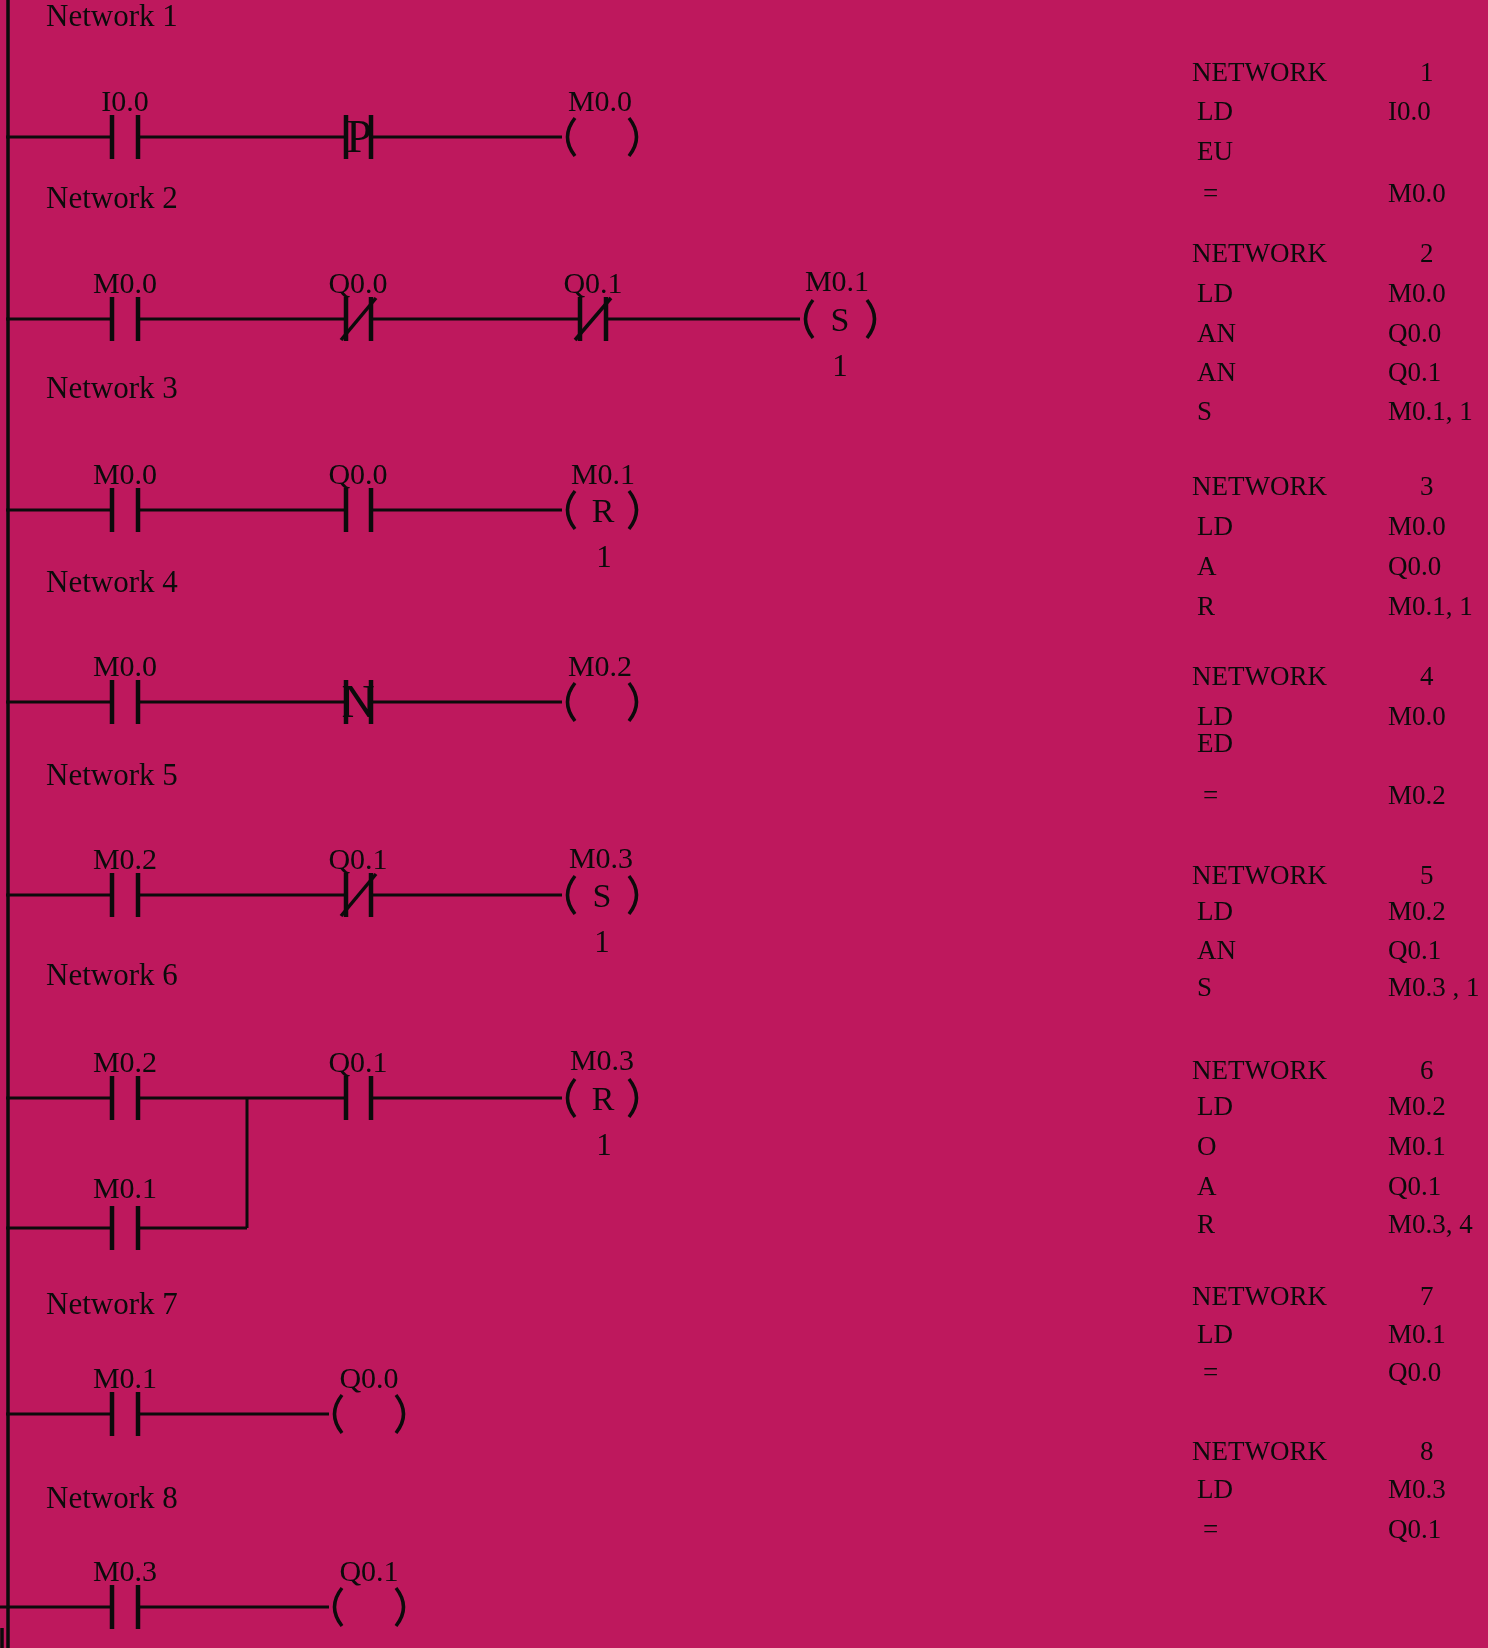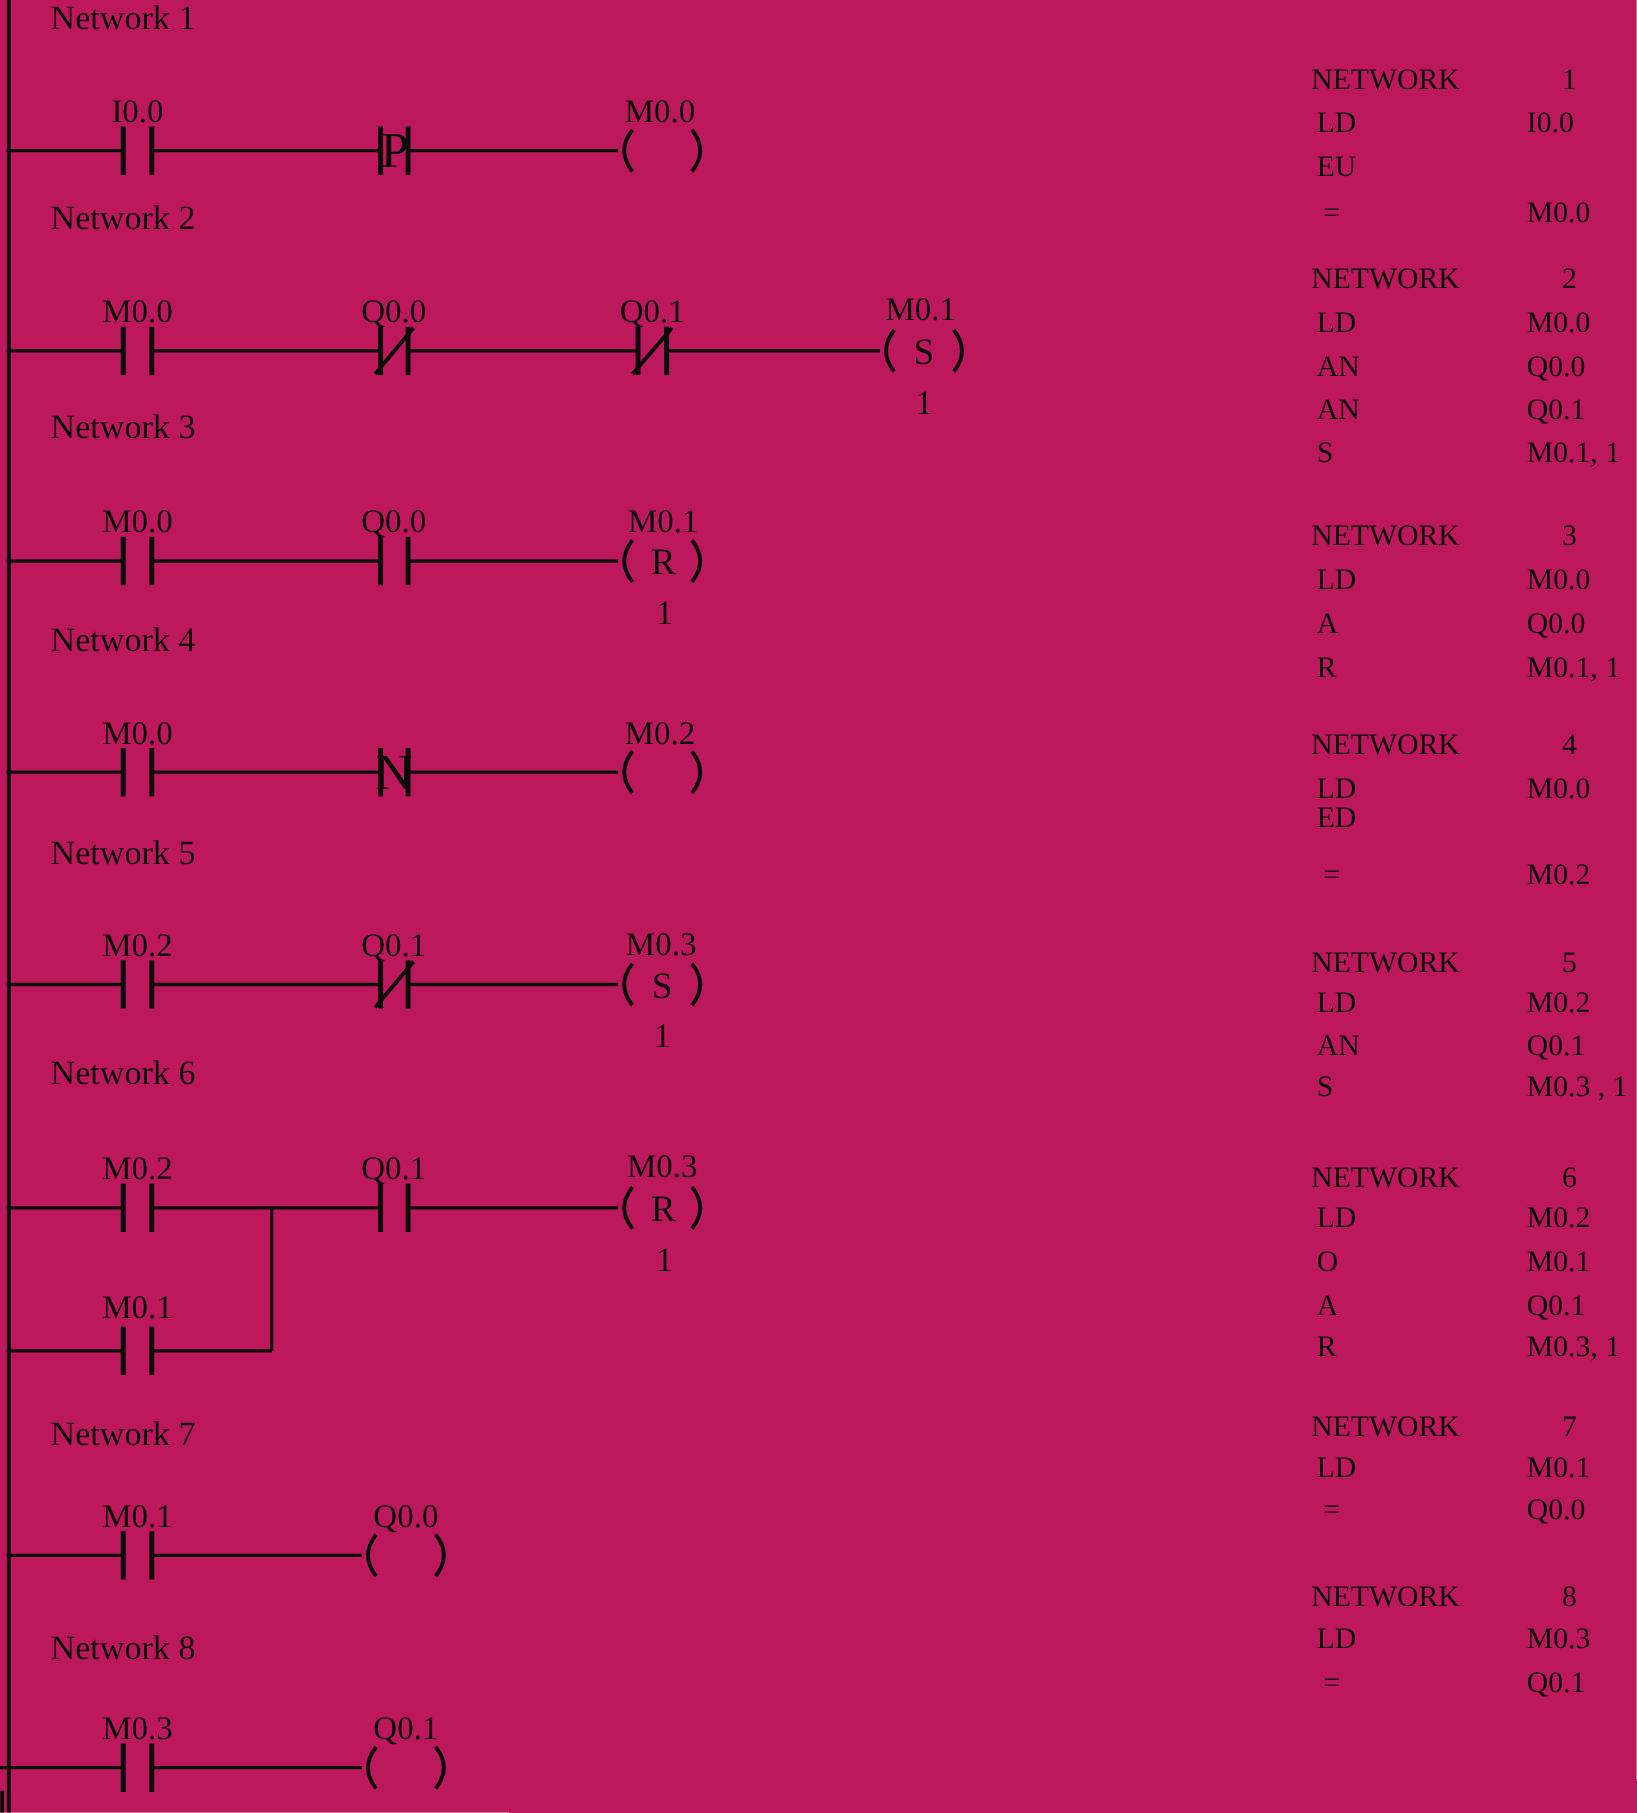--- a/index.html
+++ b/index.html
@@ -280,21 +280,21 @@
   <div class="sline" style="top:1131px">
         <span class="mn">O</span>
         <span class="op">M0.1</span>
       </div>
   <div class="sline" style="top:1171px">
         <span class="mn">A</span>
         <span class="op">Q0.1</span>
       </div>
   <div class="sline" style="top:1209px">
         <span class="mn">R</span>
-        <span class="op">M0.3, 1</span>
+        <span class="op">M0.3, 4</span>
       </div>
 
   <div class="sline" style="top:1281px">
         <span class="mn hdr">NETWORK</span>
         <span class="op num">7</span>
       </div>
   <div class="sline" style="top:1319px">
         <span class="mn">LD</span>
         <span class="op">M0.1</span>
       </div>

